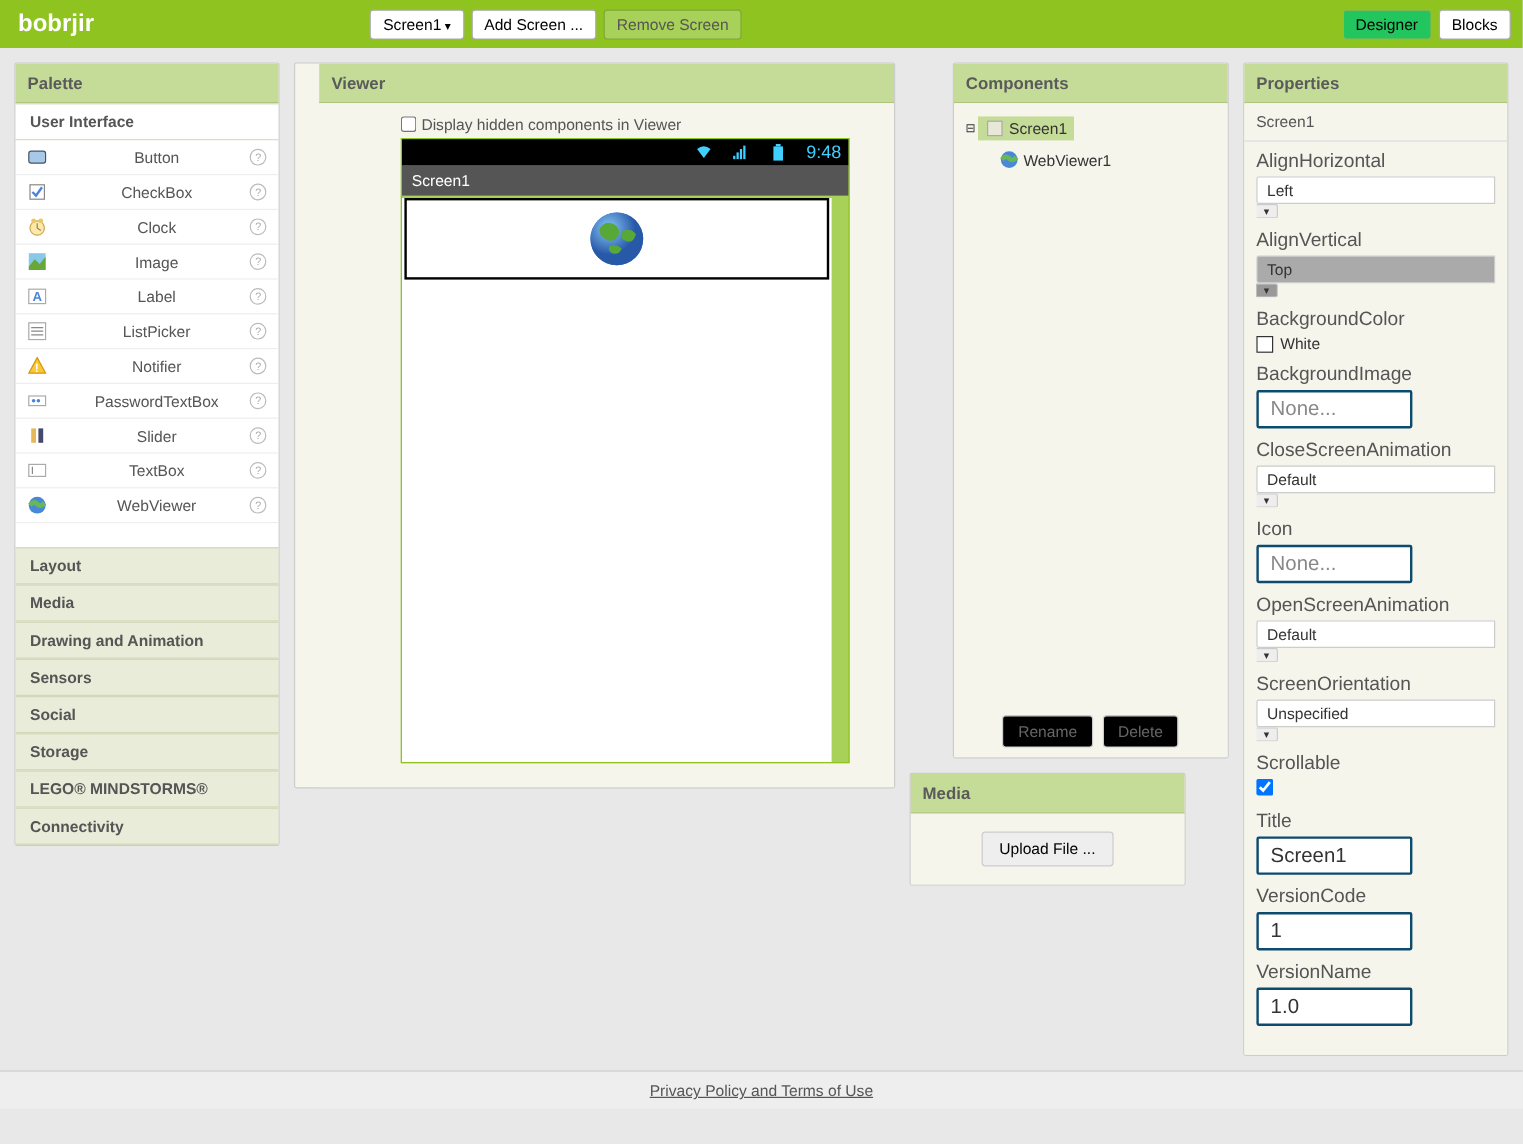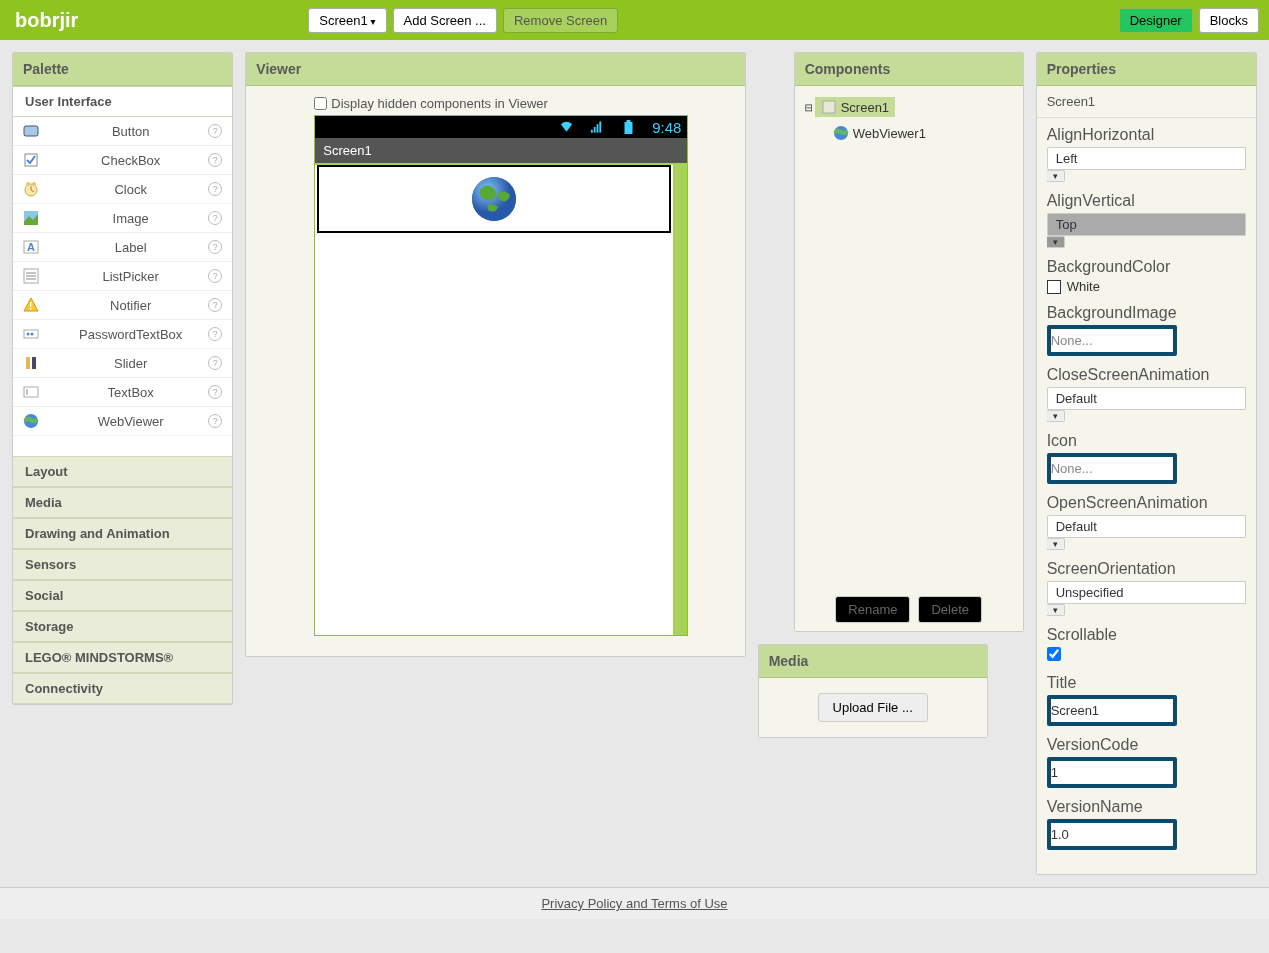--- a/index.html
+++ b/index.html
@@ -21,21 +21,21 @@
 .panel-header { background: #c5dc98; padding: 8px 10px; font-weight: bold; color: #5a5a5a; font-size: 14px; border-bottom: 1px solid #b0c480; }
 
 .palette { width: 230px; }
 .palette-section { background: #e8ecd8; padding: 7px 12px; font-weight: bold; color: #555; font-size: 13px; border-top: 1px solid #d0d8b8; border-bottom: 1px solid #d0d8b8; cursor: pointer; }
 .palette-items { background: #fff; }
 .palette-item { display: flex; align-items: center; padding: 6px 10px; border-bottom: 1px solid #eee; cursor: pointer; text-align: center; }
 .palette-item-icon { width: 16px; height: 16px; margin-right: 14px; display: inline-flex; align-items: center; justify-content: center; }
 .palette-item-label { flex: 1; color: #555; }
 .palette-item-help { width: 14px; height: 14px; border: 1px solid #bbb; border-radius: 50%; display: flex; align-items: center; justify-content: center; font-size: 9px; color: #aaa; }
 
-.viewer { width: 520px; }
+.viewer { width: 520px; padding-left: 20px; }
 .viewer-body { padding: 10px 10px 20px 10px; background: #f5f5ec; }
 .viewer-checkbox-row { display: flex; align-items: center; font-size: 13px; color: #555; margin-bottom: 4px; margin-left: 58px; }
 .viewer-checkbox-row input { margin-right: 4px; }
 .phone-frame { width: 374px; margin-left: 58px; background: #a8d15a; border: 1px solid #8fc31f; }
 .phone-status { background: #000; height: 22px; display: flex; align-items: center; justify-content: flex-end; padding: 0 6px; gap: 16px; color: #3fd0ff; font-size: 14px; }
 .status-icon { width: 15px; height: 14px; }
 .phone-title { background: #555; color: #fff; padding: 5px 8px; font-size: 13px; }
 .phone-screen { background: #fff; min-height: 470px; margin: 0 14px 0 0; }
 .webviewer-comp { border: 2px solid #000; height: 68px; display: flex; align-items: center; justify-content: center; margin: 2px; }
 .globe { width: 48px; height: 48px; }
@@ -60,21 +60,21 @@
 .properties-body { background: #f5f5ec; padding: 0; }
 .prop-title { padding: 8px 10px; color: #555; font-size: 13px; border-bottom: 1px solid #ddd; }
 .prop-list { padding: 8px 10px 14px 10px; }
 .prop-item { margin-bottom: 10px; }
 .prop-label { font-size: 16px; color: #555; margin-bottom: 3px; }
 .prop-select { display: flex; flex-direction: column; }
 .prop-select-input { border: 1px solid #ccc; padding: 3px 8px; font-size: 13px; background: #fff; border-radius: 2px 0 0 2px; min-width: 40px; }
 .prop-select-input.disabled { background: #aaa; color: #333; }
 .prop-select-arrow { border: 1px solid #ccc; border-left: none; background: #eee; width: 18px; display: flex; align-items: center; justify-content: center; font-size: 9px; border-radius: 0 2px 2px 0; cursor: pointer; }
 .prop-select-arrow.disabled { background: #999; }
-.prop-input { border: 4px solid #0c4a6e; padding: 4px 0; font-size: 13px; background: #fff; width: 130px; border-radius: 2px; color: #888; }
+.prop-input { border: 2px solid #0c4a6e; padding: 4px 10px; font-size: 17px; background: #fff; width: 130px; border-radius: 2px; color: #888; }
 .prop-input.val { color: #333; }
 .prop-color { display: flex; align-items: center; gap: 6px; }
 .color-swatch { width: 14px; height: 14px; border: 1px solid #333; background: #fff; }
 .prop-checkbox { width: 14px; height: 14px; }
 
 .footer { text-align: center; padding: 8px; font-size: 13px; border-top: 1px solid #ccc; background: #eee; }
 .footer a { color: #555; text-decoration: underline; }
 
 .col-right { display: flex; flex-direction: column; }
 </style>

